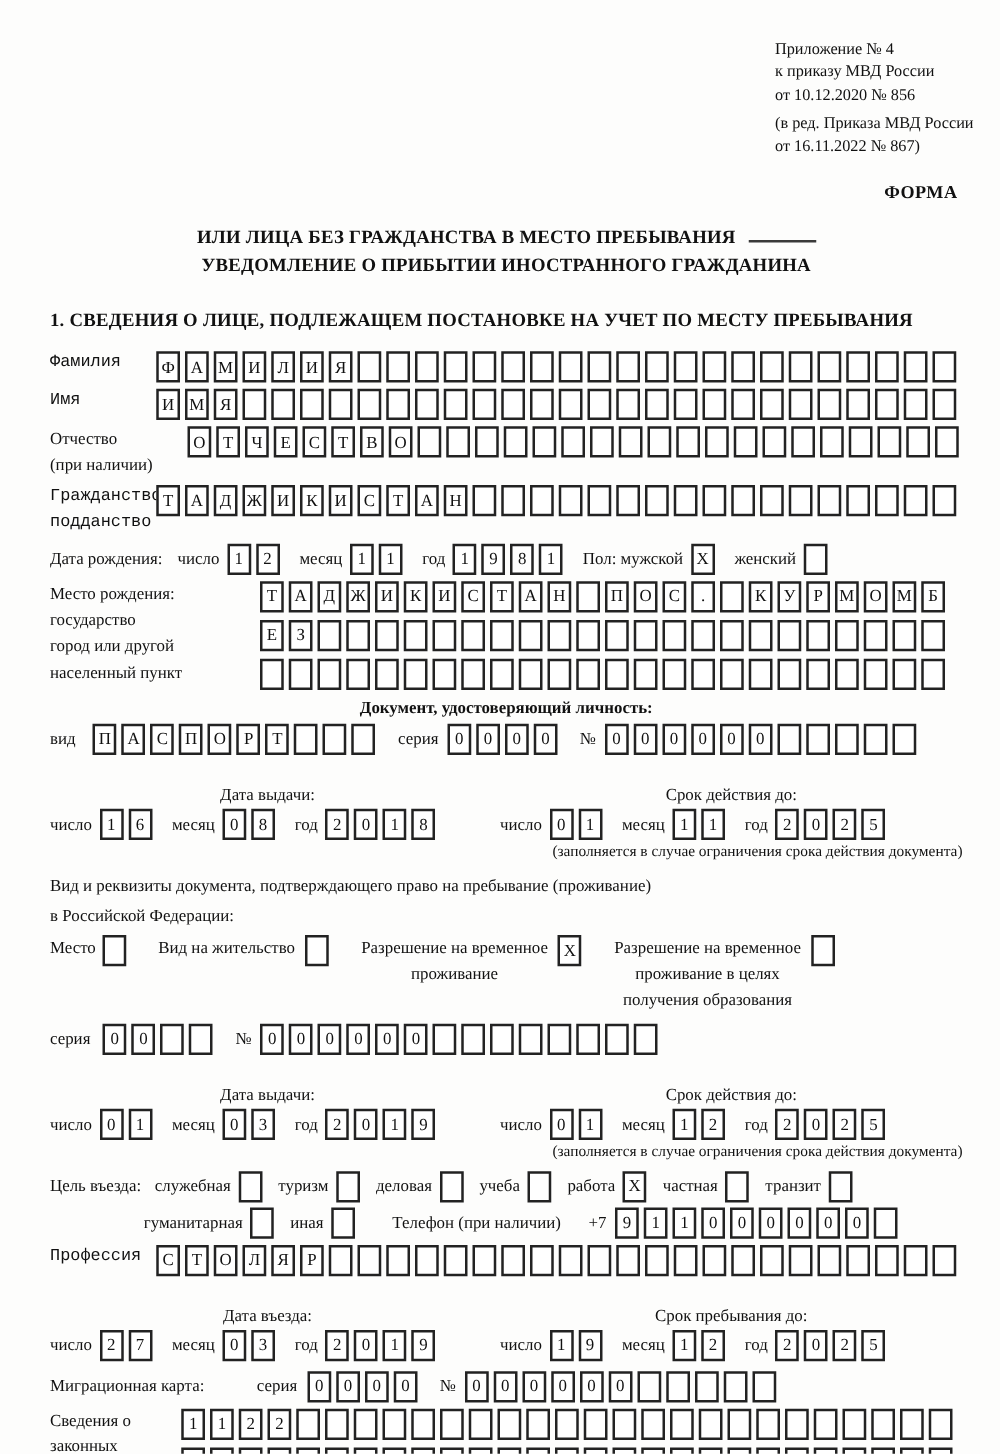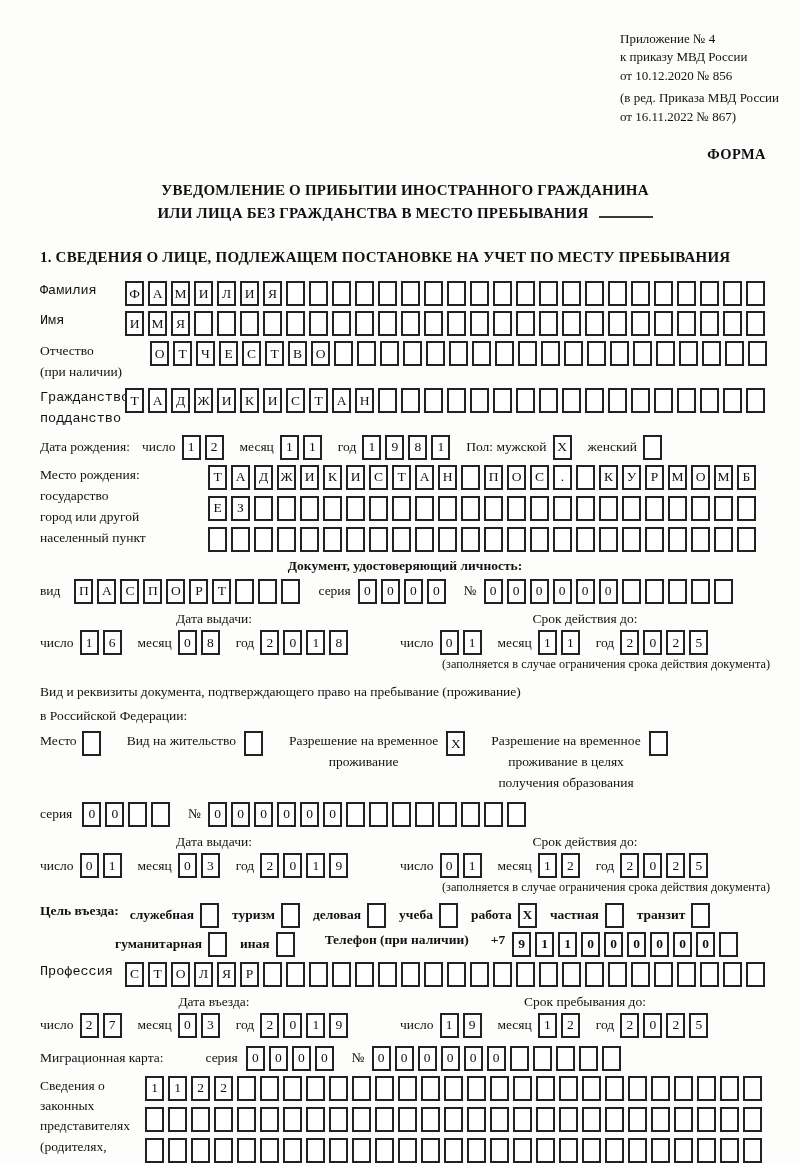--- a/index.html
+++ b/index.html
@@ -29,36 +29,36 @@
     display: inline-flex; align-items: center; justify-content: center; font-size: 13.5px; background: #fff; }
 
   .stack .cells { display: flex; margin-bottom: 6px; }
 
   .inline-row { display: flex; align-items: center; }
   .itxt { margin: 0 6px 0 12px; }
   .itxt.first { margin-left: 0; }
 
   .doc-heading { text-align: center; font-weight: bold; margin-top: 0; }
 
-  .date-pair { display: flex; margin-top: 7px; }
+  .date-pair { display: flex; margin-top: 24px; }
   .date-block { width: 348px; }
   .date-block.right { width: 370px; margin-left: 12px; }
   .date-title { text-align: center; line-height: 1.2; margin-bottom: 3px; }
   .date-fields { display: flex; align-items: center; }
   .date-note { text-align: right; font-size: 12.3px; margin-top: 2px; line-height: 1.2; }
 
   .res-line1 { margin-top: 9px; line-height: 1.6; }
   .res-line2 { margin-top: 3px; line-height: 1.6; }
   .res-options { display: flex; align-items: flex-start; margin-top: 4px; }
   .res-opt { display: flex; align-items: flex-start; }
   .res-opt .prelabel { text-align: center; line-height: 1.55; }
   .res-opt .cells { margin-left: 8px; }
   .res-opt + .res-opt { margin-left: 22px; }
 
-  .purpose-line { display: flex; align-items: flex-start; margin-top: 8px; font-weight: bold; }
+  .purpose-line { display: flex; align-items: center; margin-top: 8px; }
   .p-opt { display: inline-flex; align-items: center; margin-left: 9px; }
   .p-opt .cells { margin-left: 6px; }
   .purpose-line .lead { margin-right: 2px; }
   .purpose-line2 { margin-left: 75px; margin-top: 4px; }
   .phone-label { margin-left: 26px; }
   .phone-prefix { margin: 0 7px 0 22px; }
 
   .mig-series { margin-left: 42px; }
   .mid-label { margin: 0 7px 0 14px; }
 </style>
@@ -73,22 +73,22 @@
     <div>от 10.12.2020 № 856</div>
     <div class="sub">
       <div>(в ред. Приказа МВД России</div>
       <div>от 16.11.2022 № 867)</div>
     </div>
   </div>
 
   <div class="forma">ФОРМА</div>
 
   <div class="title">
+    <div><span>ИЛИ ЛИЦА БЕЗ ГРАЖДАНСТВА В МЕСТО ПРЕБЫВАНИЯ</span><span class="title-blank"></span></div>
     <div>УВЕДОМЛЕНИЕ О ПРИБЫТИИ ИНОСТРАННОГО ГРАЖДАНИНА</div>
-    <div><span>ИЛИ ЛИЦА БЕЗ ГРАЖДАНСТВА В МЕСТО ПРЕБЫВАНИЯ</span><span class="title-blank"></span></div>
   </div>
 
   <div class="section-heading">1. СВЕДЕНИЯ О ЛИЦЕ, ПОДЛЕЖАЩЕМ ПОСТАНОВКЕ НА УЧЕТ ПО МЕСТУ ПРЕБЫВАНИЯ</div>
 
   <div class="frow mt-lg">
     <div class="prelabel w85">Фамилия</div>
     <div class="cells">
         <span class="cell">Ф</span>
         <span class="cell">А</span>
         <span class="cell">М</span>

